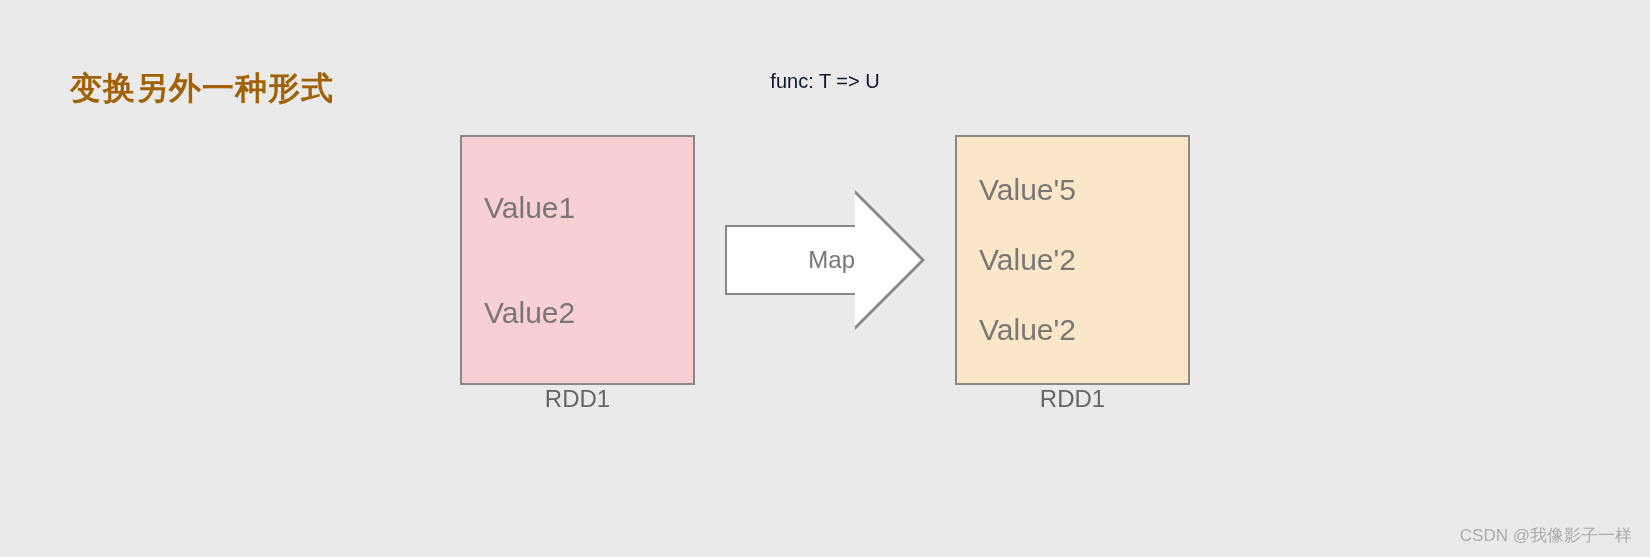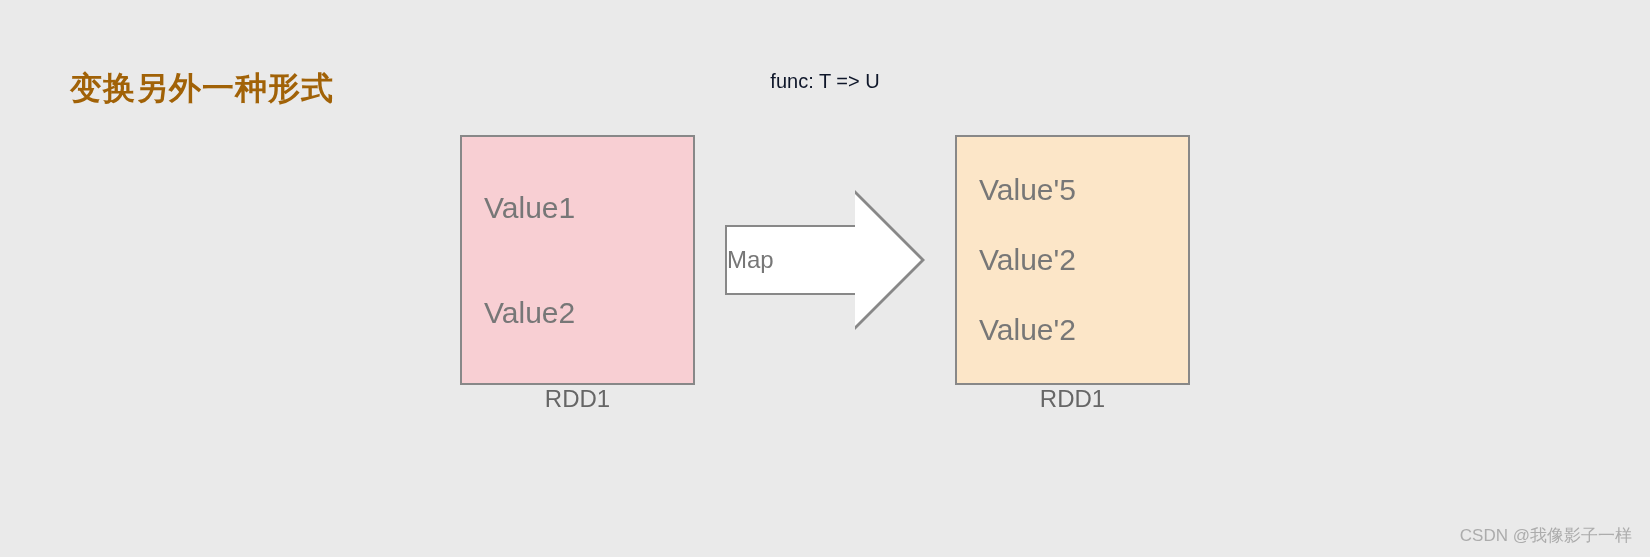--- a/index.html
+++ b/index.html
@@ -30,21 +30,21 @@
     display:flex;flex-direction:column;justify-content:space-around;
     font-size:30px;color:#777;
   }
   .box.pink{background:#f8cfd3}
   .box.orange{background:#fce6c8}
   .caption{font-size:24px;color:#666}
   .arrow-wrap{display:flex;align-items:center;height:250px;margin:0 30px}
   .arrow-body{
     position:relative;width:130px;height:70px;
     background:#fff;border:2px solid #888;border-right:none;
-    display:flex;align-items:center;justify-content:flex-start;
+    display:flex;align-items:center;justify-content:flex-end;
     font-size:24px;color:#777;box-sizing:border-box;
   }
   .arrow-head{
     width:0;height:0;
     border-top:70px solid transparent;
     border-bottom:70px solid transparent;
     border-left:70px solid #888;
     position:relative;
   }
   .arrow-head::after{

